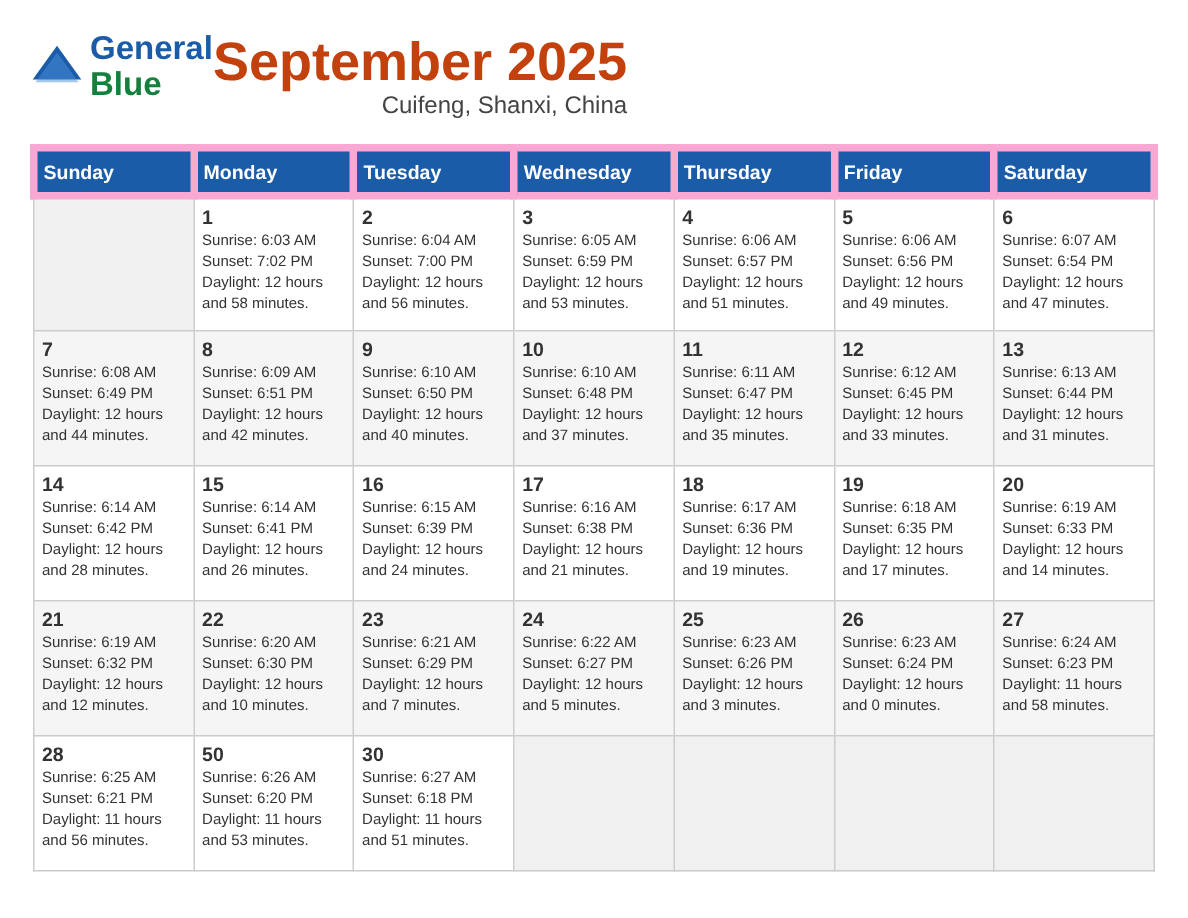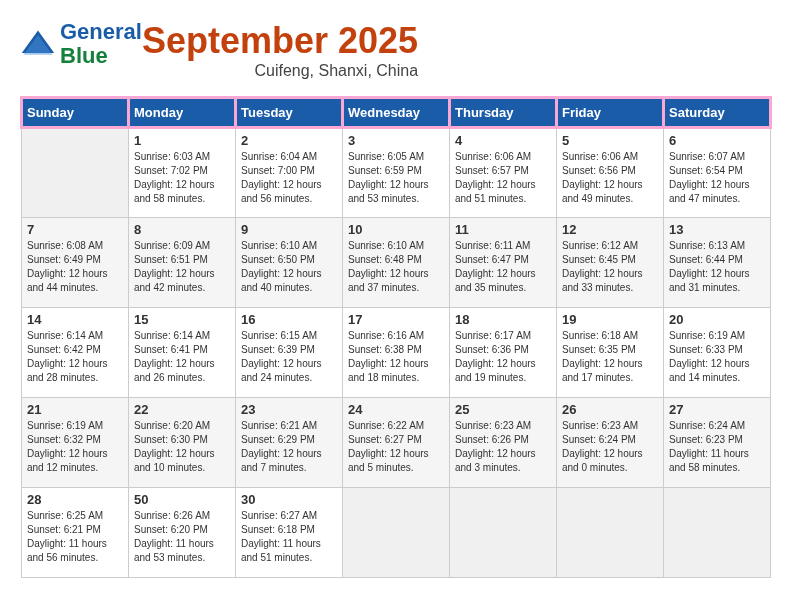--- a/index.html
+++ b/index.html
@@ -50,21 +50,21 @@
       border-collapse: collapse;
       table-layout: fixed;
     }
     th {
       background-color: #1a5ca8;
       color: #fff;
       font-size: 13px;
       font-weight: bold;
       padding: 6px 4px;
       text-align: left;
-      border: 3px solid #f9a8d4;
+      border: 5px solid #f9a8d4;
     }
     td {
       border: 1px solid #ccc;
       vertical-align: top;
       padding: 4px 5px;
       height: 90px;
       font-size: 10.5px;
       color: #333;
       background: #fff;
     }
@@ -257,21 +257,21 @@
           <span>Sunrise: 6:15 AM</span><br>
           <span>Sunset: 6:39 PM</span><br>
           <span>Daylight: 12 hours and 24 minutes.</span>
         </div>
         </td>
         <td>
           <span class="day-num">17</span>
         <div class="cell-info">
           <span>Sunrise: 6:16 AM</span><br>
           <span>Sunset: 6:38 PM</span><br>
-          <span>Daylight: 12 hours and 18 minutes.</span>
+          <span>Daylight: 12 hours and 21 minutes.</span>
         </div>
         </td>
         <td>
           <span class="day-num">18</span>
         <div class="cell-info">
           <span>Sunrise: 6:17 AM</span><br>
           <span>Sunset: 6:36 PM</span><br>
           <span>Daylight: 12 hours and 19 minutes.</span>
         </div>
         </td>

